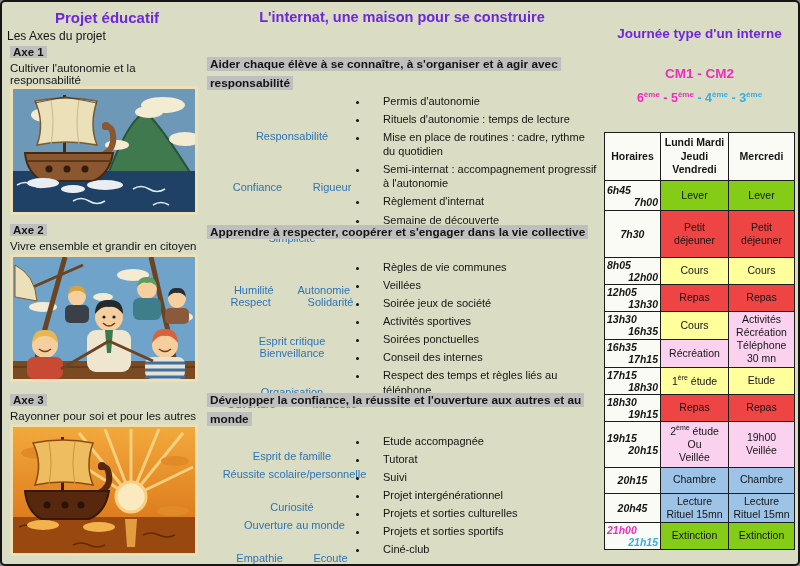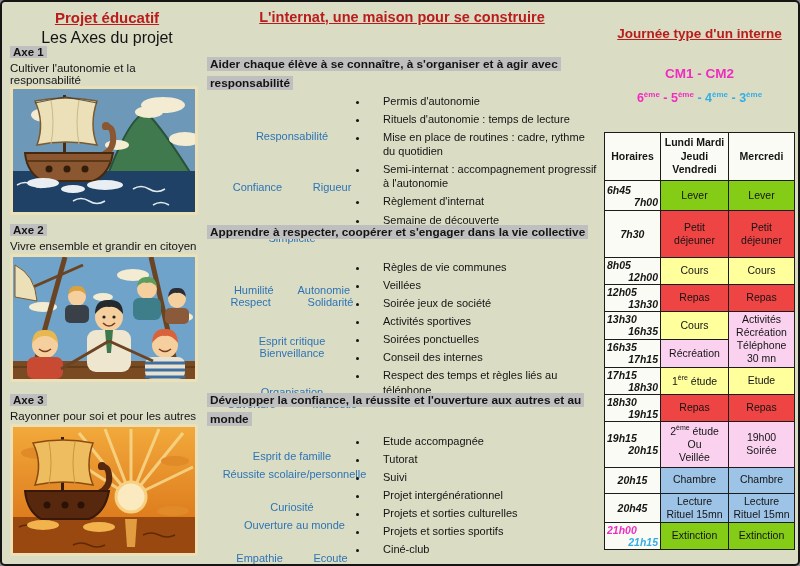--- a/index.html
+++ b/index.html
@@ -3,27 +3,27 @@
 <meta charset="utf-8">
 <style>
   html,body{margin:0;padding:0;background:#888;}
   .page{
     position:relative;width:800px;height:566px;margin:0 auto;
     background:#dadcc4;border:2px solid #151515;border-radius:5px;
     box-sizing:border-box;overflow:hidden;
     font-family:"Liberation Sans", sans-serif;color:#141414;
   }
   .abs{position:absolute;}
-  .purple{color:#b91c1c;text-decoration:underline;}
+  .purple{color:#6d28d9;}
   .magenta{color:#f02cc0;}
   .lblue{color:#35aee4;}
   .hl{background:#bfbfbf;padding:0 3px;display:inline;box-decoration-break:clone;}
   
   .col-title{font-weight:bold;font-size:15px;text-align:center;width:200px;left:5px;}
-  .col-sub{font-size:16px;text-align:center;width:200px;left:5px;}
+  .col-sub{font-size:12px;text-align:left;width:200px;left:5px;}
   .axe-label{font-size:11.5px;font-weight:bold;}
   .axe-desc{font-size:11.5px;margin-top:2px;}
   .illus{border:3px solid #ece0b8;border-radius:2px;box-sizing:border-box;background:#333;line-height:0;}
   
   .mid-title{font-weight:bold;font-size:14.5px;text-align:center;width:400px;left:200px;}
   .sec-head{font-size:11.8px;font-weight:bold;line-height:1.35;}
   .kwords{font-size:11px;line-height:1.55;text-align:center;white-space:pre;color:#2e74b5;}
   .bullets{font-size:11px;line-height:1.28;}
   .bullets ul{margin:0;padding-left:15px;}
   .bullets li{margin-bottom:4px;padding-left:14px;}
@@ -381,21 +381,21 @@
     <tr style="height:46px;">
       <td class="c-white hours">
             <div class="t-top">19h15</div>
             <div class="t-bot">20h15</div>
           </td>
       <td class="c-pink day-cell">
             <div><span>2</span><sup>ème</sup><span> étude</span></div>
             <div>Ou</div>
             <div>Veillée</div>
           </td>
-      <td class="c-pink day-cell">19h00 Soirée</td>
+      <td class="c-pink day-cell">19h00 Veillée</td>
     </tr>
     <tr style="height:26px;">
       <td class="c-white hours t-center">20h15</td>
       <td class="c-blue day-cell">Chambre</td>
       <td class="c-blue day-cell">Chambre</td>
     </tr>
     <tr style="height:25px;">
       <td class="c-white hours t-center">20h45</td>
       <td class="c-blue day-cell pre">Lecture
 Rituel 15mn</td>

